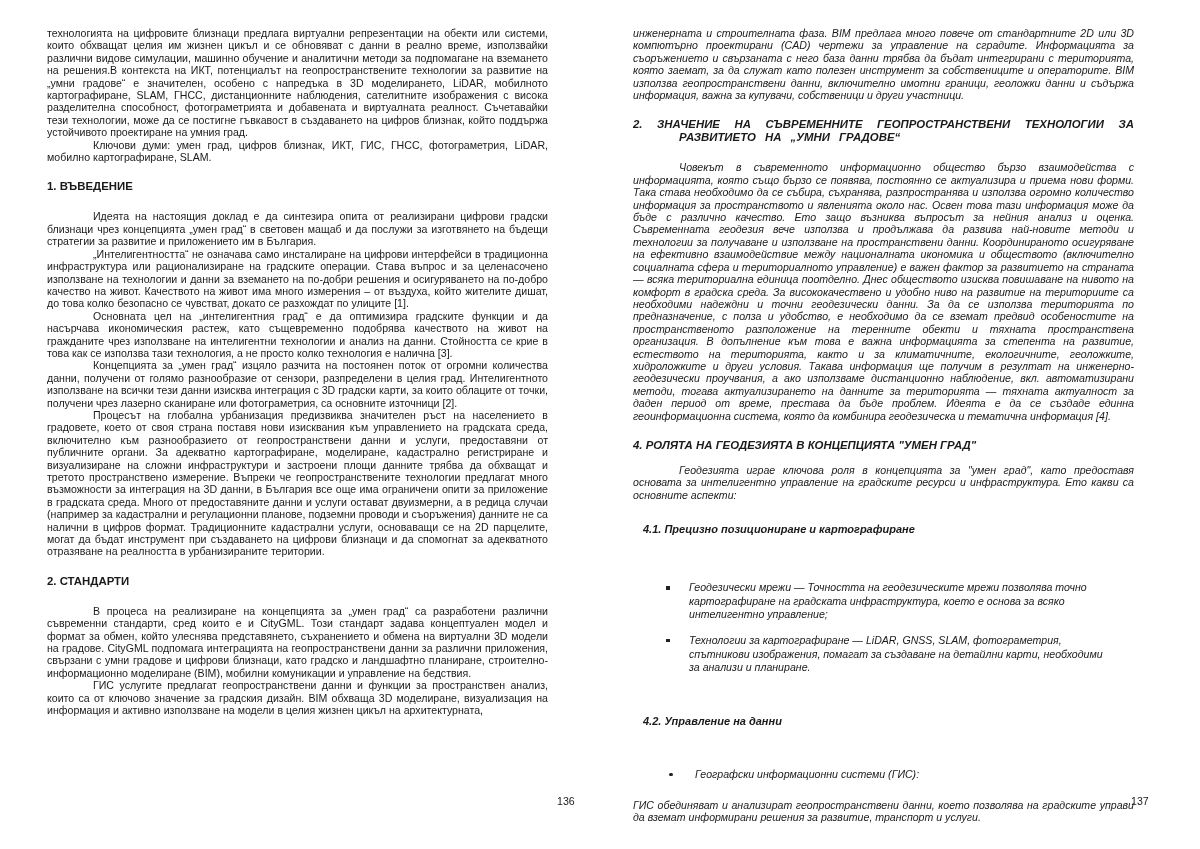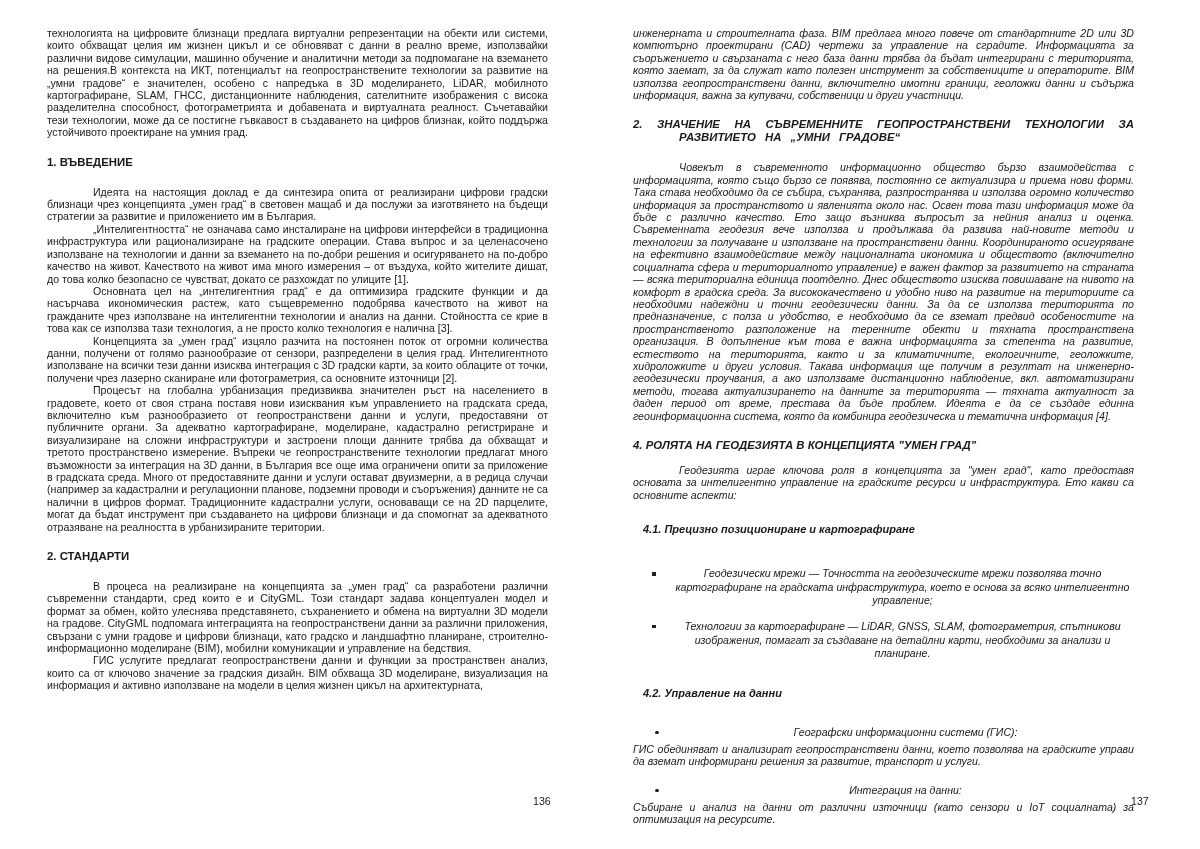--- a/index.html
+++ b/index.html
@@ -8,34 +8,35 @@
   .page { position:absolute; top:27px; width:501px; font-size:10.6px; line-height:12.4px; }
   #left-page { left:47px; }
   #right-page { left:633px;font-style:italic; }
   p { margin:0; text-align:justify; }
   p.indent { text-indent:46px; }
   h2 { font-size:11.4px; font-weight:bold; margin:0; line-height:13px; }
   h3 { font-size:11px; font-weight:bold; margin:10px; line-height:13px; }
   .h2-hang { padding-left:46px; text-indent:-46px; text-align:justify; word-spacing:6px; }
   .gap-m { height:12px; }
   .gap-l { height:17px; }
-  ul { margin:4px; padding:0; list-style:none;text-align:center; }
+  ul { margin:18px; padding:0; list-style:none; }
   li.sq { position:relative; padding-left:38px; margin-left:0; line-height:13.6px; }
   li.sq::before { content:""; position:absolute; left:15px; top:5px; width:3.5px; height:3.5px; background:#222; }
   li.dot { position:relative; padding-left:44px; line-height:13px; }
   li.dot::before { content:""; position:absolute; left:18px; top:5px; width:3.5px; height:3.5px; border-radius:50%; background:#222; }
   .pagenum { position:absolute; top:795px; font-size:10.6px; }
-  #left-pagenum { left:533px; }
+  #left-pagenum { left:557px; }
   #right-pagenum { left:1131px; }
 </style>
 </head>
 <body>
 
 <div id="left-page" class="page">
   <p>технологията на цифровите близнаци предлага виртуални репрезентации на обекти или системи, които обхващат целия им жизнен цикъл и се обновяват с данни в реално време, използвайки различни видове симулации, машинно обучение и аналитични методи за подпомагане на вземането на решения.В контекста на ИКТ, потенциалът на геопространствените технологии за развитие на „умни градове“ е значителен, особено с напредъка в 3D моделирането, LiDAR, мобилното картографиране, SLAM, ГНСС, дистанционните наблюдения, сателитните изображения с висока разделителна способност, фотограметрията и добавената и виртуалната реалност. Съчетавайки тези технологии, може да се постигне гъвкавост в създаването на цифров близнак, който поддържа устойчивото проектиране на умния град.</p>
+  <p class="indent">Ключови думи: умен град, цифров близнак, ИКТ, ГИС, ГНСС, фотограметрия, LiDAR, мобилно картографиране, SLAM.</p>
   <div class="gap-l"></div>
   <h2>1. ВЪВЕДЕНИЕ</h2>
   <div class="gap-l"></div>
   <p class="indent">Идеята на настоящия доклад е да синтезира опита от реализирани цифрови градски близнаци чрез концепцията „умен град“ в световен мащаб и да послужи за изготвянето на бъдещи стратегии за развитие и приложението им в България.</p>
   <p class="indent">„Интелигентността“ не означава само инсталиране на цифрови интерфейси в традиционна инфраструктура или рационализиране на градските операции. Става въпрос и за целенасочено използване на технологии и данни за вземането на по-добри решения и осигуряването на по-добро качество на живот. Качеството на живот има много измерения – от въздуха, който жителите дишат, до това колко безопасно се чувстват, докато се разхождат по улиците [1].</p>
   <p class="indent">Основната цел на „интелигентния град“ е да оптимизира градските функции и да насърчава икономическия растеж, като същевременно подобрява качеството на живот на гражданите чрез използване на интелигентни технологии и анализ на данни. Стойността се крие в това как се използва тази технология, а не просто колко технология е налична [3].</p>
   <p class="indent">Концепцията за „умен град“ изцяло разчита на постоянен поток от огромни количества данни, получени от голямо разнообразие от сензори, разпределени в целия град. Интелигентното използване на всички тези данни изисква интеграция с 3D градски карти, за които облаците от точки, получени чрез лазерно сканиране или фотограметрия, са основните източници [2].</p>
   <p class="indent">Процесът на глобална урбанизация предизвиква значителен ръст на населението в градовете, което от своя страна поставя нови изисквания към управлението на градската среда, включително към разнообразието от геопространствени данни и услуги, предоставяни от публичните органи. За адекватно картографиране, моделиране, кадастрално регистриране и визуализиране на сложни инфраструктури и застроени площи данните трябва да обхващат и третото пространствено измерение. Въпреки че геопространствените технологии предлагат много възможности за интеграция на 3D данни, в България все още има ограничени опити за приложение в градската среда. Много от предоставяните данни и услуги остават двуизмерни, а в редица случаи (например за кадастрални и регулационни планове, подземни проводи и съоръжения) данните не са налични в цифров формат. Традиционните кадастрални услуги, основаващи се на 2D парцелите, могат да бъдат инструмент при създаването на цифрови близнаци и да спомогнат за адекватното отразяване на реалността в урбанизираните територии.</p>
   <div class="gap-l"></div>
   <h2>2. СТАНДАРТИ</h2>

